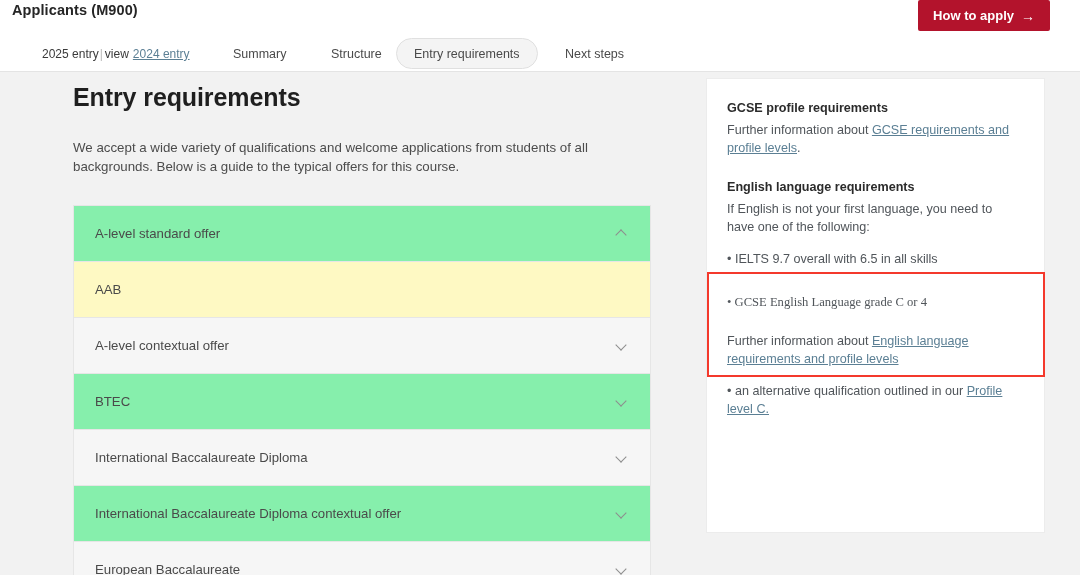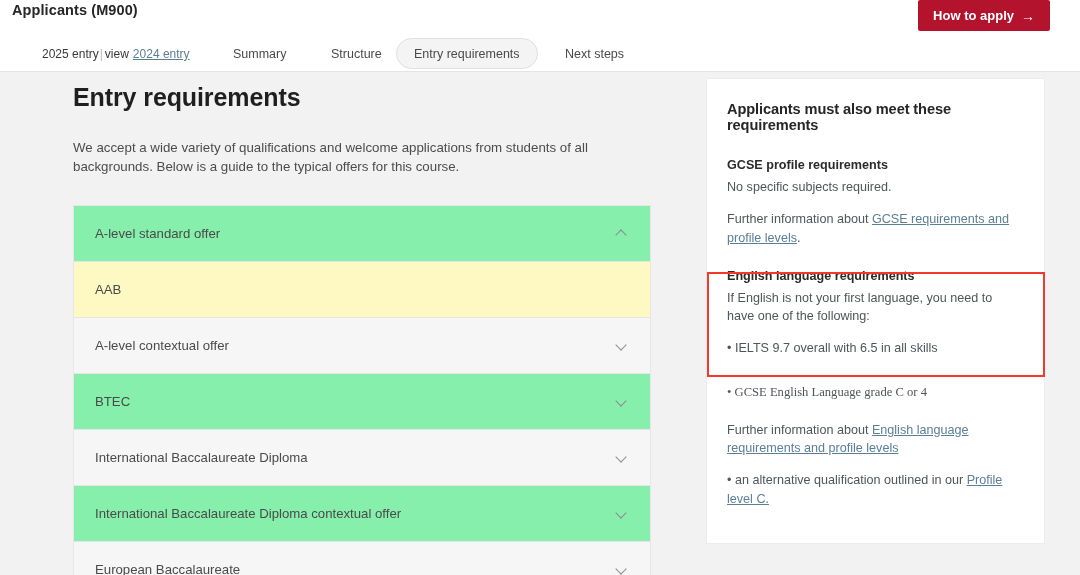--- a/index.html
+++ b/index.html
@@ -312,25 +312,23 @@
 
       <div class="accordion-row shaded">
         <span class="accordion-label">European Baccalaureate</span>
         <span class="chev"></span>
       </div>
 
     </div>
   </div>
 
   <div class="side-card">
-    <h2>Applicants must also meet these requirements</h2>
 
     <div class="req-block">
       <div class="req-heading">GCSE profile requirements</div>
-      <div class="req-text">No specific subjects required.</div>
       <div class="req-text"><span>Further information about </span><span class="req-link">GCSE requirements and profile levels</span><span>.</span></div>
     </div>
 
     <div class="req-block english-block" style="margin-top:22px;">
       <div class="req-heading">English language requirements</div>
       <div class="req-text">If English is not your first language, you need to have one of the following:</div>
       <div class="req-text">• IELTS 9.7 overall with 6.5 in all skills</div>
       <div class="req-text" style="margin-top:25px;font-family:Liberation Serif, serif;">• GCSE English Language grade C or 4</div>
       <div class="req-text" style="margin-top:20px;"><span>Further information about </span><span class="req-link">English language requirements and profile levels</span></div>
       <div class="req-text"><span>• an alternative qualification outlined in our </span><span class="req-link">Profile level C.</span></div>

